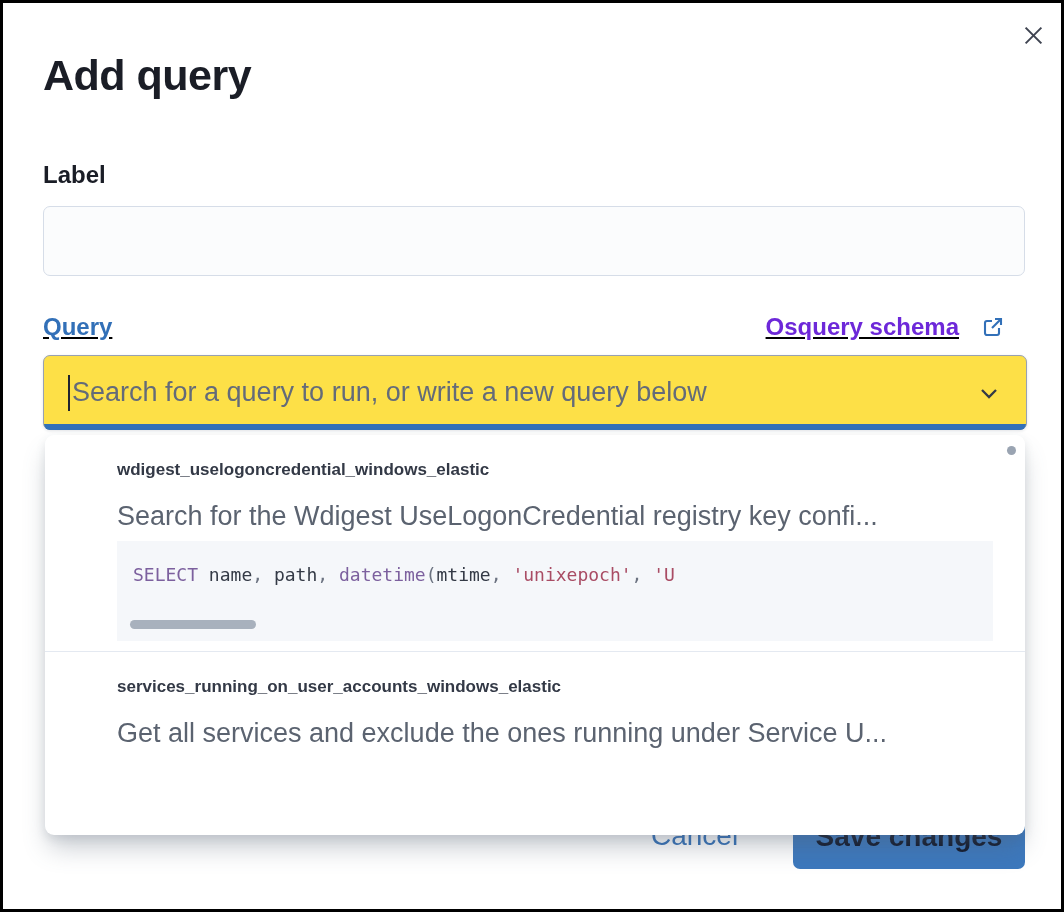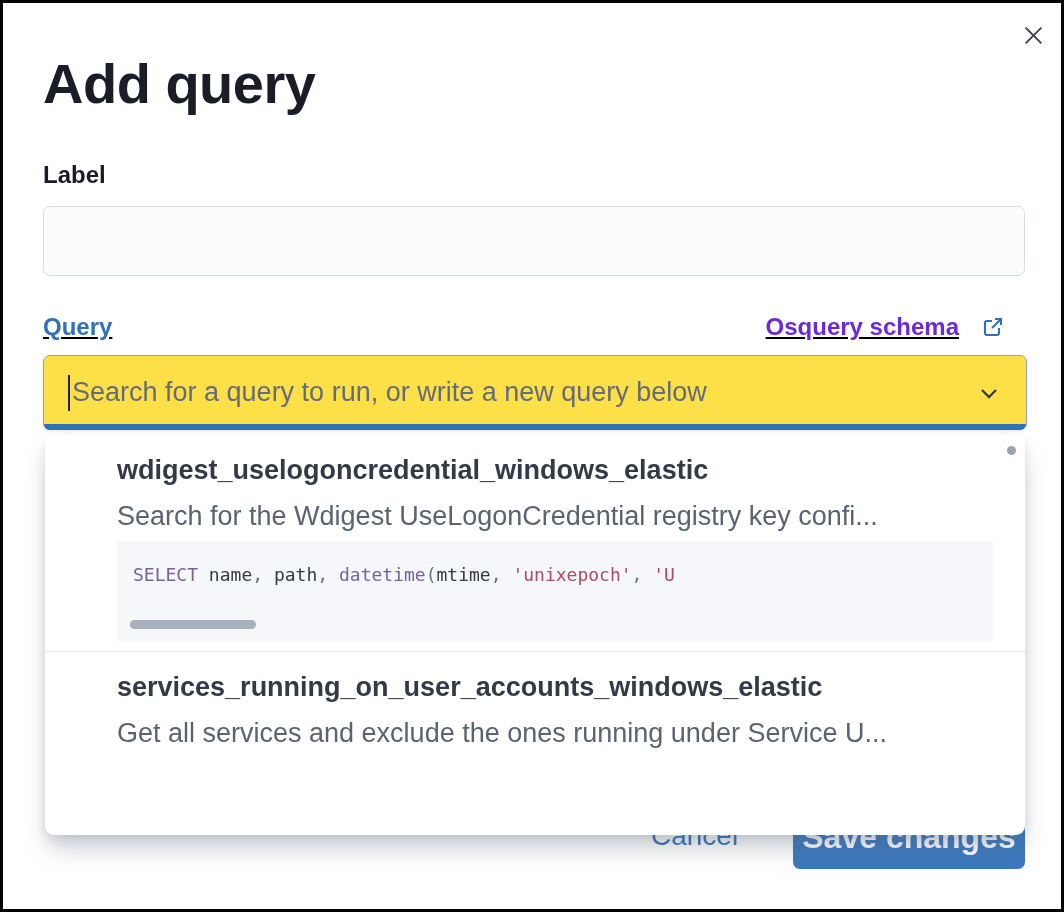--- a/index.html
+++ b/index.html
@@ -21,21 +21,21 @@
     position: absolute; top: 12px; right: 8px;
     width: 40px; height: 40px;
     background: none; border: none; cursor: pointer;
     display: flex; align-items: center; justify-content: center;
   }
   .close-btn svg { width: 27px; height: 27px; stroke: #3e4350; stroke-width: 1.8; }
 
   
   .modal-title {
     position: absolute; top: 48px; left: 40px;
-    font-size: 56px; font-weight: 700; letter-spacing: -0.5px;
+    font-size: 43px; font-weight: 700; letter-spacing: -0.5px;
     color: #1a1d26;
   }
 
   
   .label-caption {
     position: absolute; top: 158px; left: 40px;
     font-size: 24px; font-weight: 700; color: #1a1d26;
   }
   .label-input {
     position: absolute; top: 203px; left: 40px;
@@ -94,21 +94,21 @@
     overflow: hidden; z-index: 10;
   }
   .vscroll-dot {
     position: absolute; top: 11px; right: 9px;
     width: 9px; height: 9px; border-radius: 50%;
     background: #9aa4b2; z-index: 11;
   }
   .option { padding: 18px 32px 10px 72px; cursor: pointer; }
   .option + .option { border-top: 1px solid #e4e9f1; }
   .option-title {
-    font-size: 27px; font-weight: 700; color: #333946;
+    font-size: 17px; font-weight: 700; color: #333946;
     line-height: 34px; white-space: nowrap; overflow: hidden;
   }
   .option-desc {
     margin-top: 12px; font-size: 27px; color: #5b6370;
     line-height: 34px; white-space: nowrap; overflow: hidden;
   }
   .codeblock {
     margin-top: 8px; height: 100px;
     background: #f5f7fa;
     padding: 16px 20px 0 16px;
@@ -132,23 +132,23 @@
   
   .footer-cancel {
     position: absolute; top: 816px; left: 648px; z-index: 2;
     font-size: 28px; font-weight: 500; color: #3270b8;
     background: none; border: none; cursor: pointer;
     font-family: "Liberation Sans", sans-serif; line-height: 34px;
   }
   .footer-save {
     position: absolute; top: 802px; left: 790px; z-index: 2;
     width: 232px; height: 64px;
-    background: #3c78bd; color: #ffffff;
+    background: #3c78bd; color: #0f172a;
     border: none; border-radius: 7px; cursor: pointer;
-    font-size: 32px; font-weight: 600;
+    font-size: 28px; font-weight: 600;
     font-family: "Liberation Sans", sans-serif;
   }
 </style>
 </head>
 <body>
 
 <div class="modal">
 
   <button class="close-btn" aria-label="Close">
     <svg viewBox="0 0 24 24">

